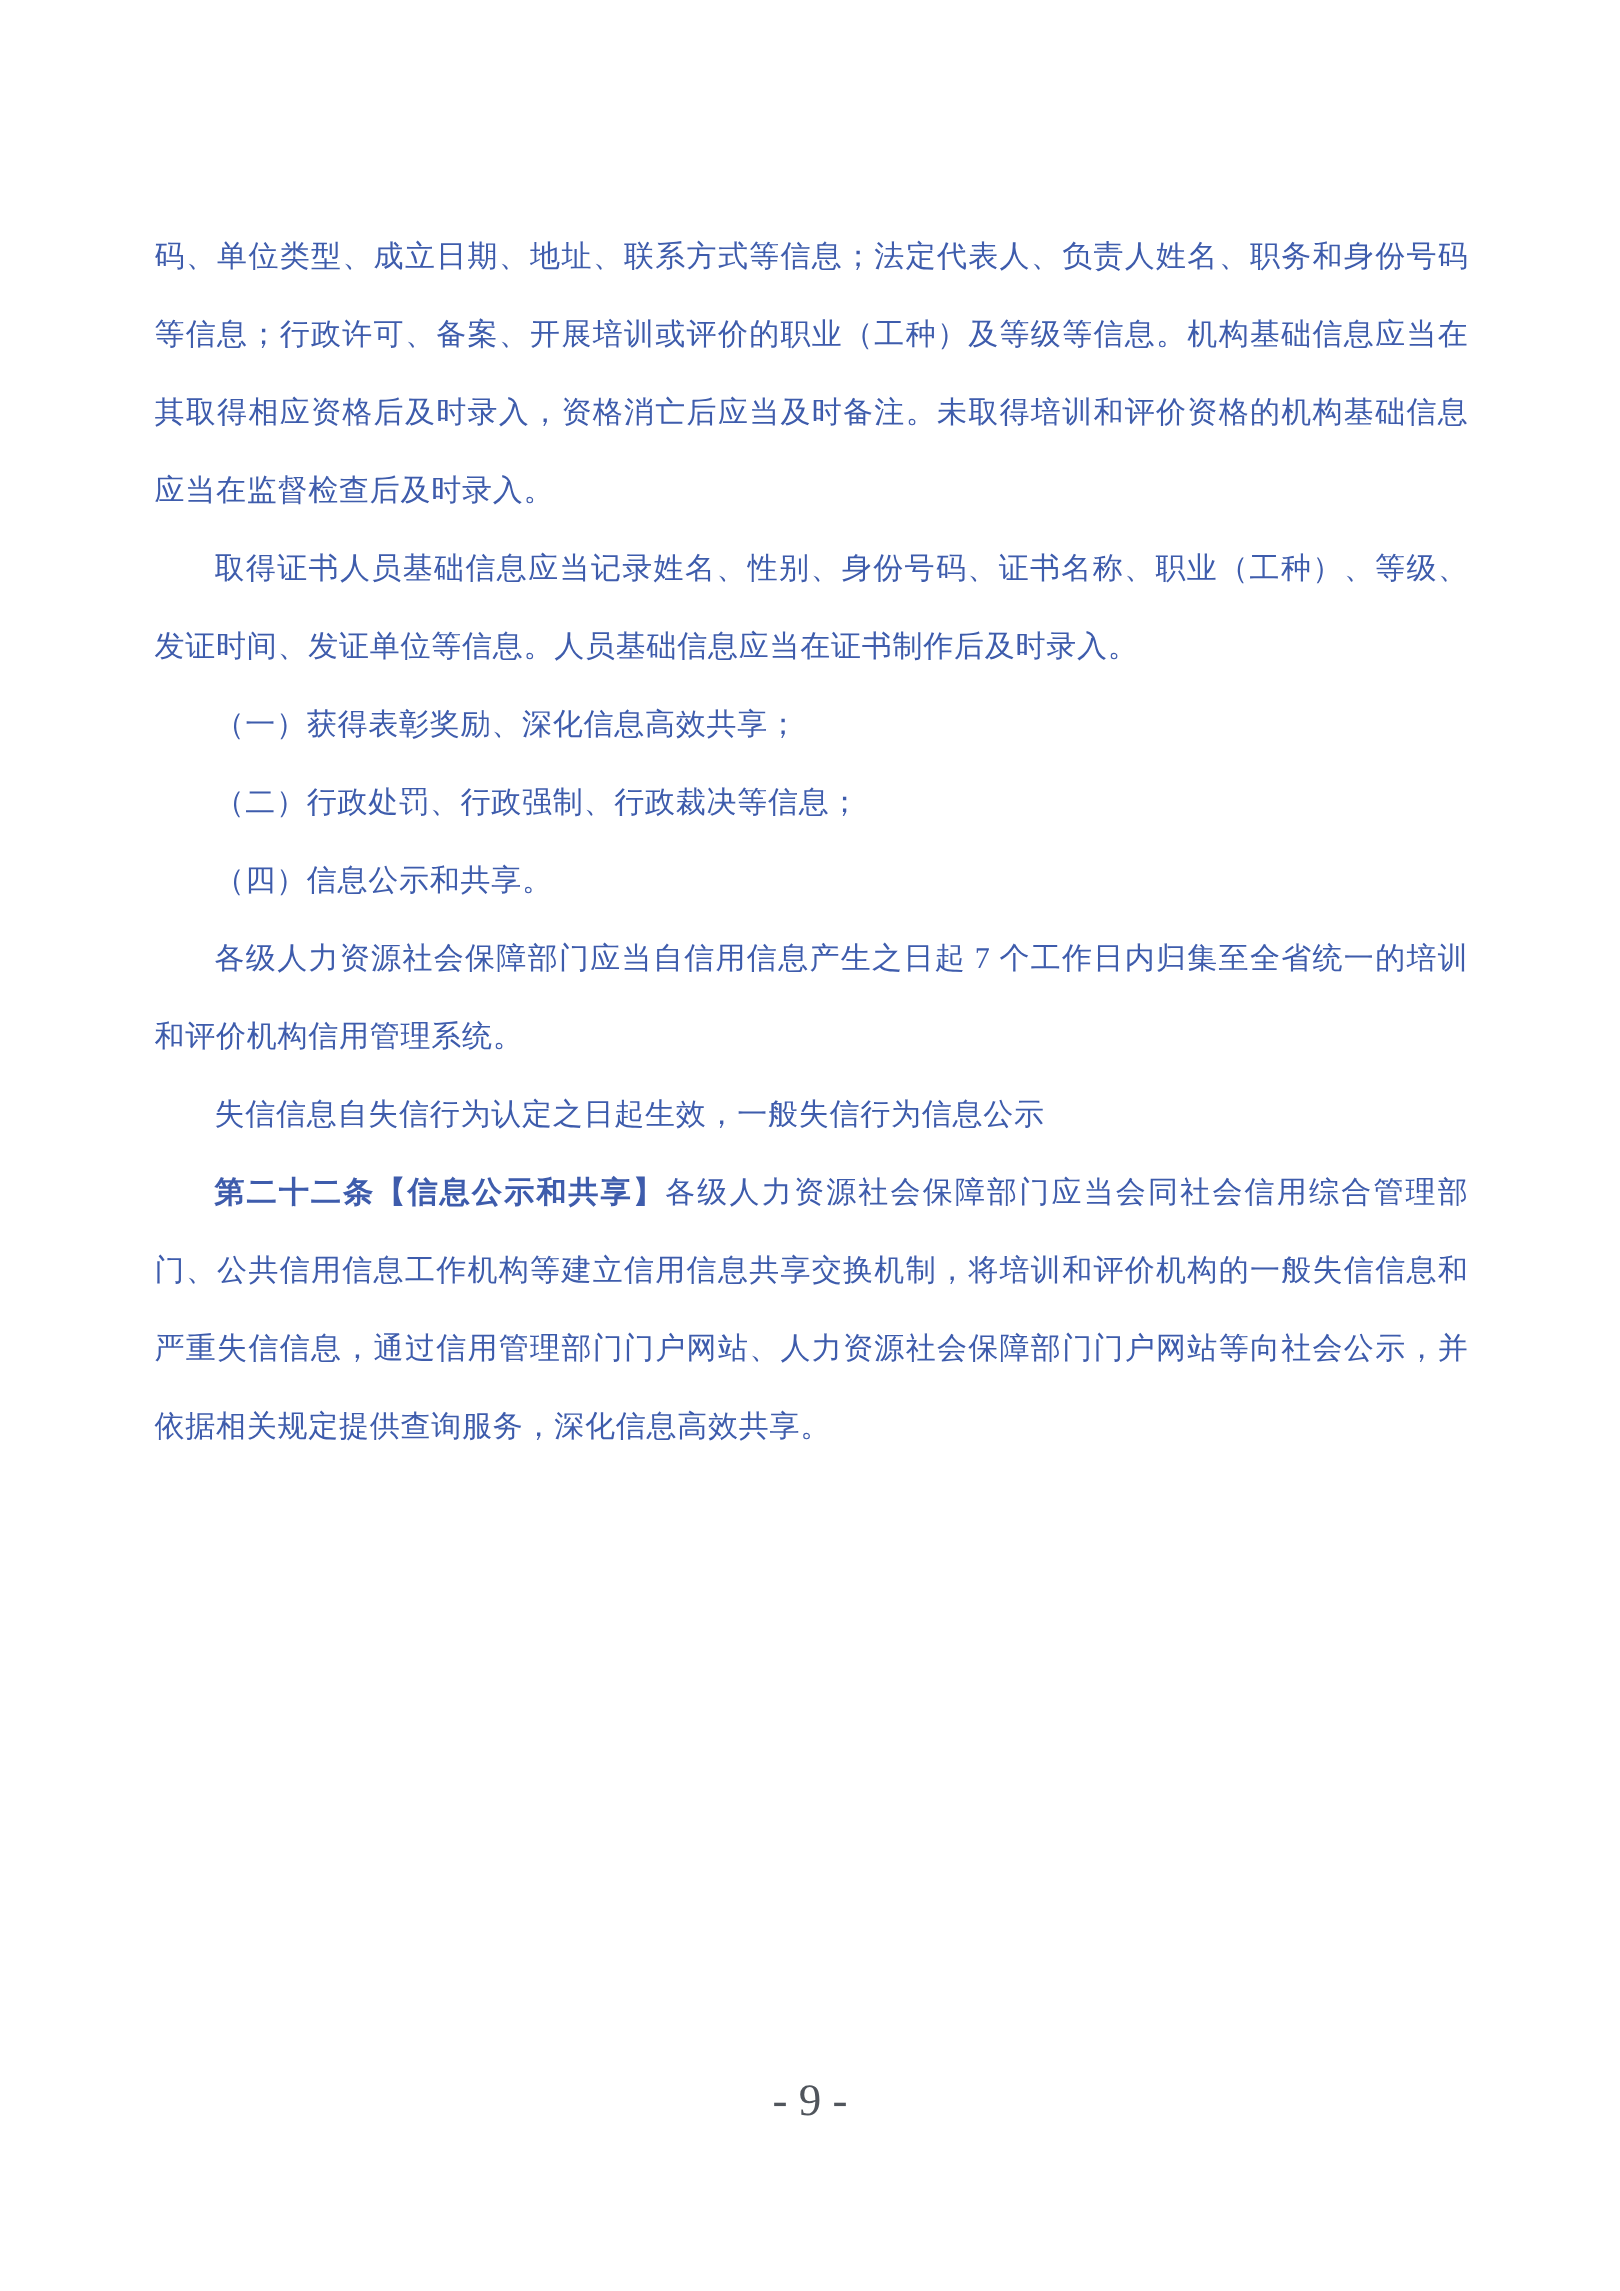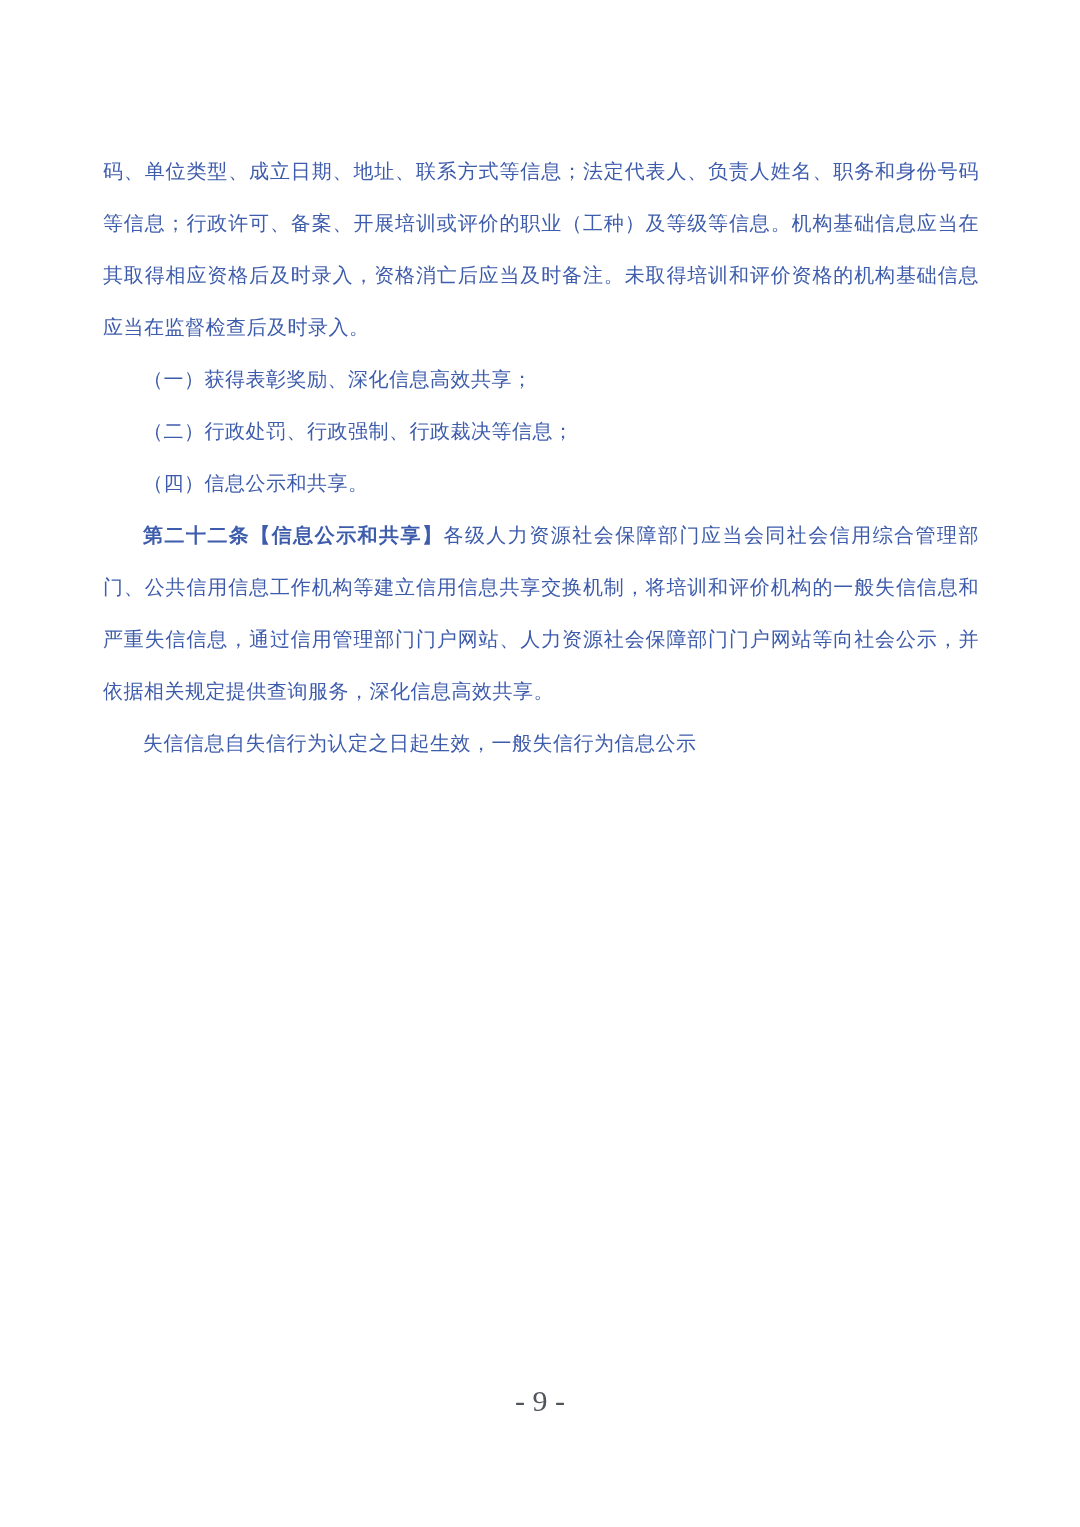--- a/index.html
+++ b/index.html
@@ -51,30 +51,32 @@
   }
 </style>
 </head>
 <body>
 
 <div class="page">
   <div class="doc-body">
 
     <p class="para">码、单位类型、成立日期、地址、联系方式等信息；法定代表人、负责人姓名、职务和身份号码等信息；行政许可、备案、开展培训或评价的职业（工种）及等级等信息。机构基础信息应当在其取得相应资格后及时录入，资格消亡后应当及时备注。未取得培训和评价资格的机构基础信息应当在监督检查后及时录入。</p>
 
+    <p class="para indent">取得证书人员基础信息应当记录姓名、性别、身份号码、证书名称、职业（工种）、等级、发证时间、发证单位等信息。人员基础信息应当在证书制作后及时录入。</p>
 
 
     <p class="para indent">（一）获得表彰奖励、深化信息高效共享；</p>
 
     <p class="para indent">（二）行政处罚、行政强制、行政裁决等信息；</p>
 
 
     <p class="para indent">（四）信息公示和共享。</p>
 
+    <p class="para indent">各级人力资源社会保障部门应当自信用信息产生之日起 7 个工作日内归集至全省统一的培训和评价机构信用管理系统。</p>
+
+    <p class="para indent">失信信息自失信行为认定之日起生效，一般失信行为信息公示</p>
 
     <p class="para indent"><span class="article-heading">第二十二条【信息公示和共享】</span><span>各级人力资源社会保障部门应当会同社会信用综合管理部门、公共信用信息工作机构等建立信用信息共享交换机制，将培训和评价机构的一般失信信息和严重失信信息，通过信用管理部门门户网站、人力资源社会保障部门门户网站等向社会公示，并依据相关规定提供查询服务，深化信息高效共享。</span></p>
-
-    <p class="para indent">失信信息自失信行为认定之日起生效，一般失信行为信息公示</p>
 
   </div>
 
   <div class="page-number">- 9 -</div>
 </div>
 
 </body></html>

